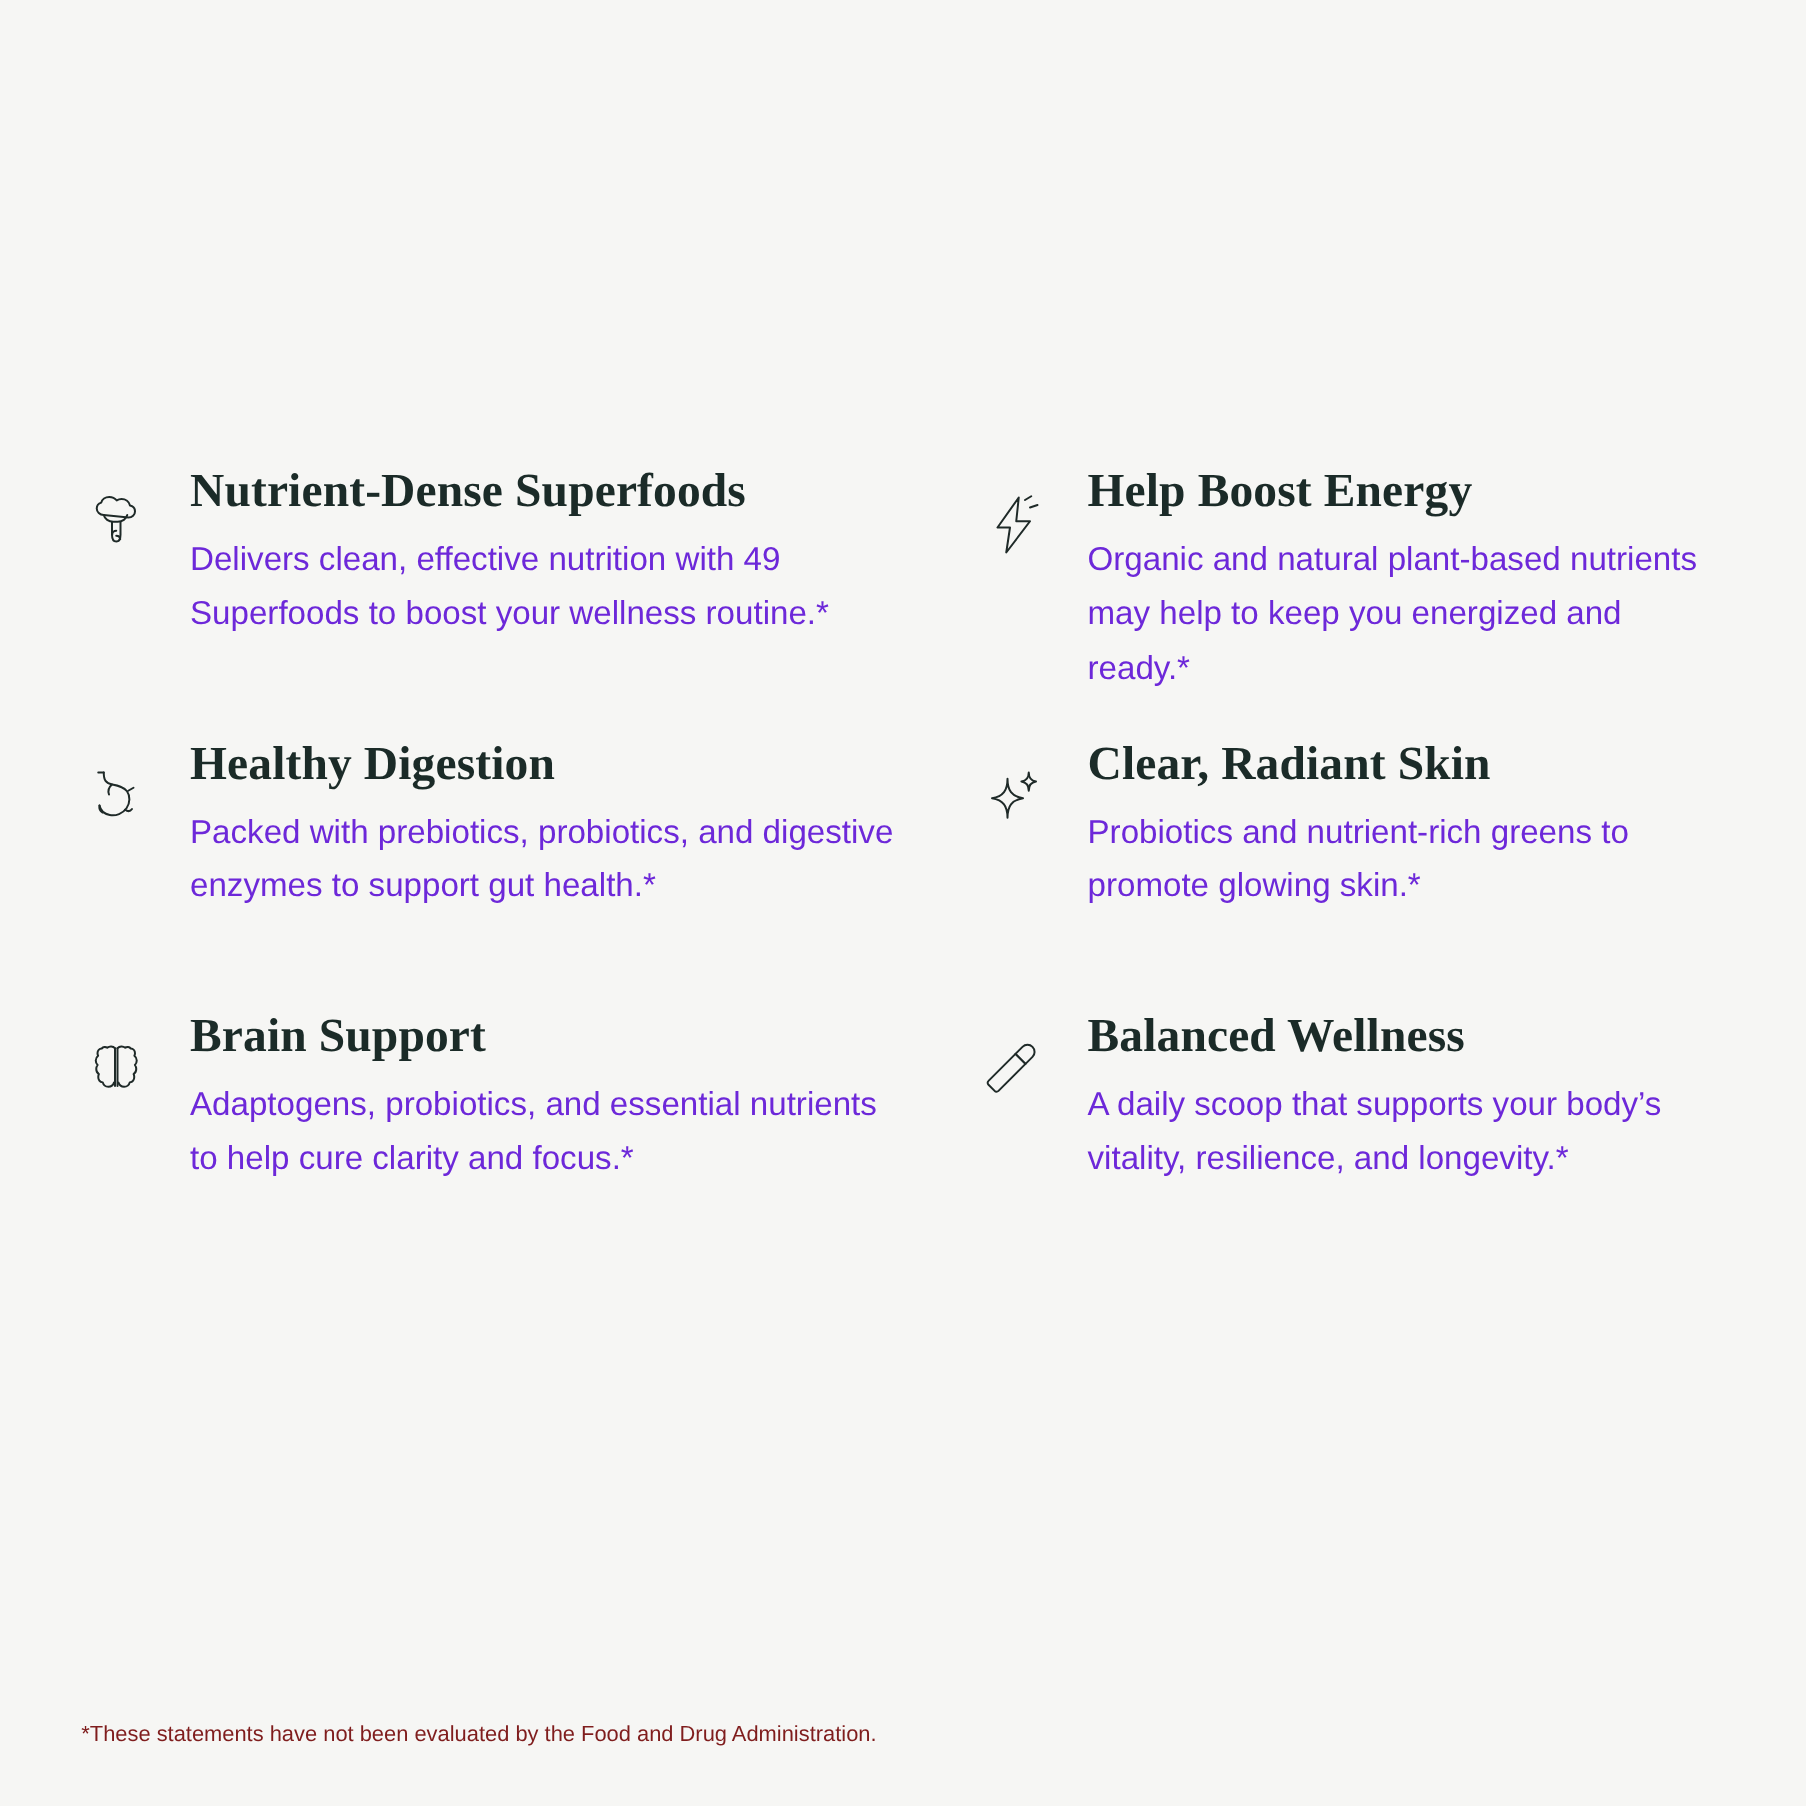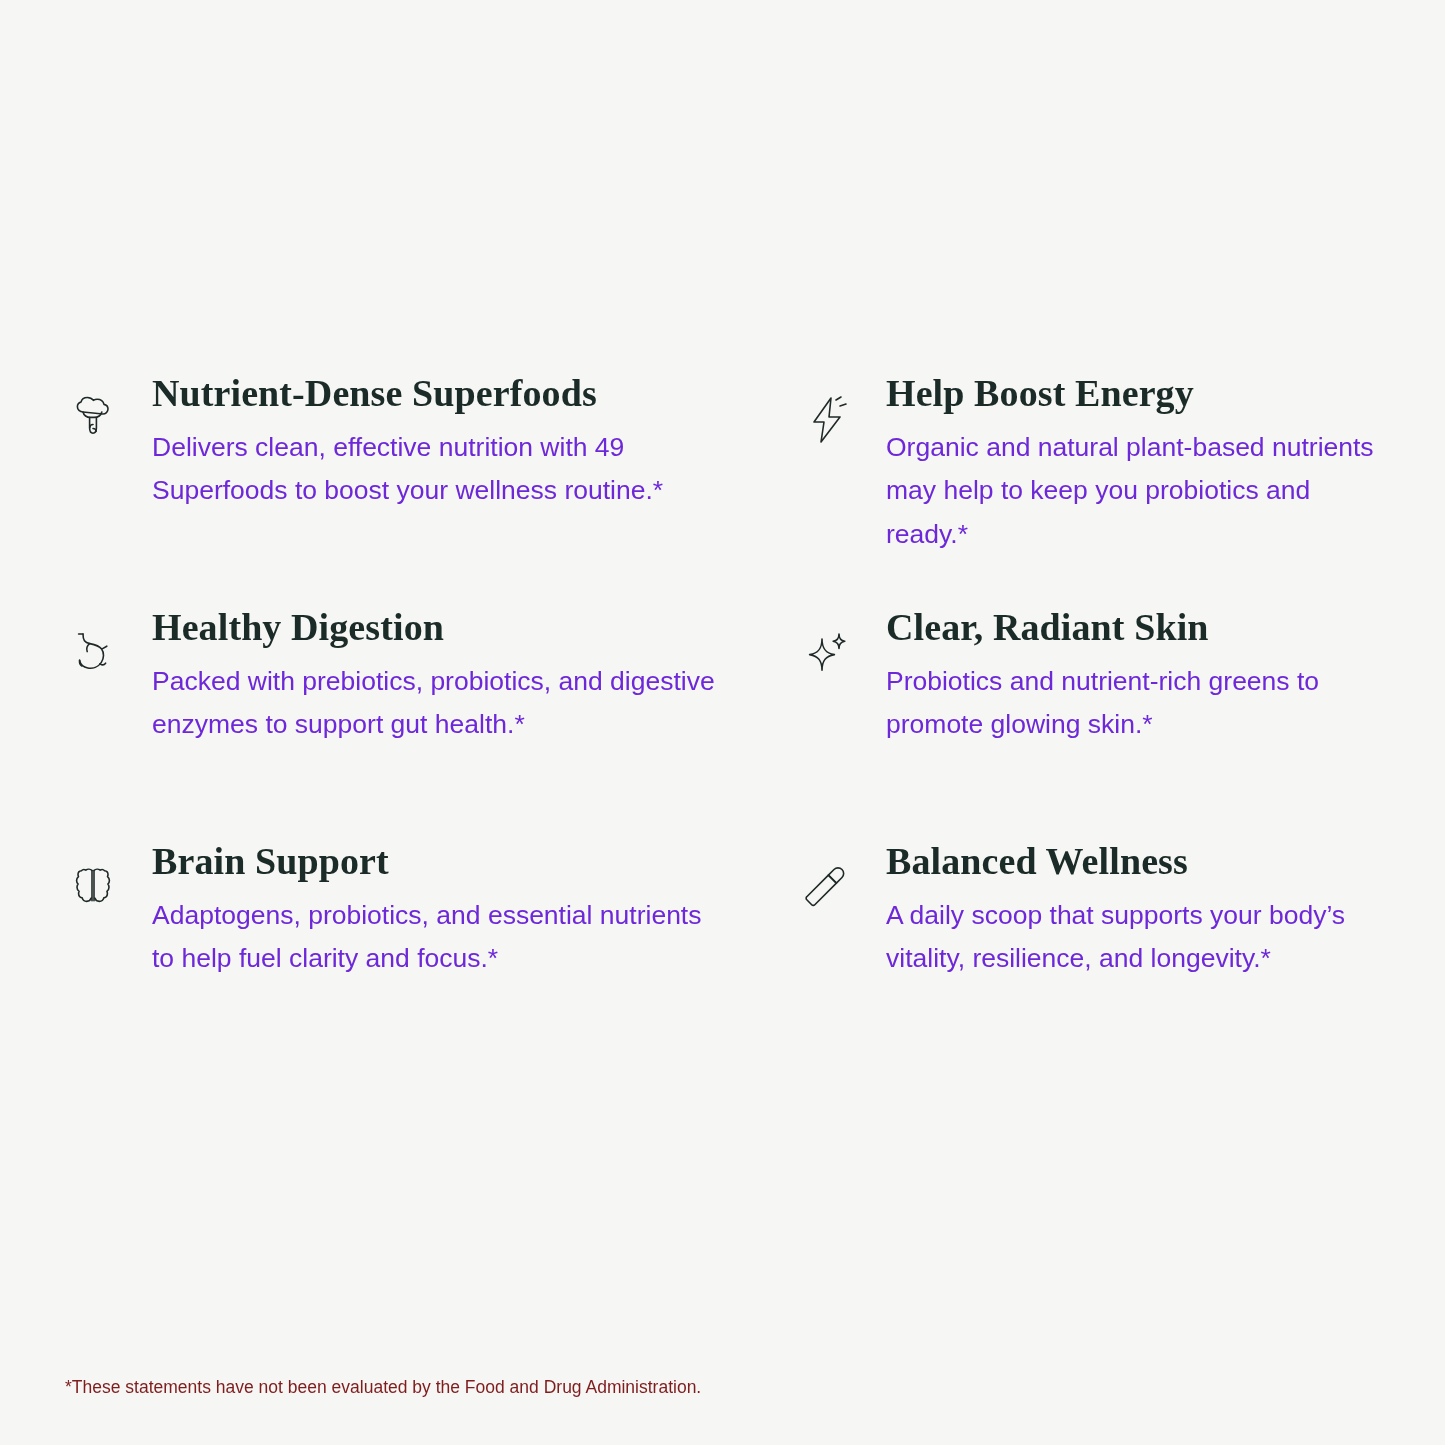--- a/index.html
+++ b/index.html
@@ -20,21 +20,20 @@
   .benefits-grid {
     position: absolute;
     left: 62px;
     top: 372px;
     width: 1340px;
     display: grid;
     grid-template-columns: 696px 644px;
     grid-template-rows: auto auto auto;
     column-gap: 0px;
     row-gap: 0px;
-    gap: 16px;
   }
 
   .benefit {
     display: flex;
     align-items: flex-start;
     padding-right: 30px;
     height: 218px;
   }
 
   .benefit.right {
@@ -113,21 +112,21 @@
   <div class="benefit right">
     <span class="icon-wrap">
       <svg width="46" height="52" viewBox="0 0 46 52" fill="none" stroke="#1f2a28" stroke-width="1.6" stroke-linecap="round" stroke-linejoin="round">
         <path d="M27 4 10 28h10L17 48 36 23H25z"></path>
         <path d="M32 6l5-3"></path>
         <path d="M36 12l6-2"></path>
       </svg>
     </span>
     <div class="benefit-text">
       <h3 class="benefit-title">Help Boost Energy</h3>
-      <p class="benefit-desc">Organic and natural plant-based nutrients may help to keep you probiotics and ready.*</p>
+      <p class="benefit-desc">Organic and natural plant-based nutrients may help to keep you energized and ready.*</p>
     </div>
   </div>
 
   <div class="benefit">
     <span class="icon-wrap">
       <svg width="48" height="52" viewBox="0 0 48 52" fill="none" stroke="#1f2a28" stroke-width="1.6" stroke-linecap="round" stroke-linejoin="round">
         <path d="M14 6c0 6.2 1.6 8.6 6.8 9.6 4.6.9 9.2 1.8 11.8 5.4 2.6 3.6 2.6 9.4-.4 13.6-3 4.2-8.4 6.4-13.4 5.4-4.2-.8-7.4-3.8-8.2-7.6"></path>
         <path d="M10.6 32.4c-.4 2.3.5 4.5 2.3 5.6"></path>
         <path d="M14 6h-4.4"></path>
         <path d="M33.6 20.6l4.2-2.4"></path>
@@ -158,21 +157,21 @@
     <span class="icon-wrap">
       <svg width="48" height="52" viewBox="0 0 48 52" fill="none" stroke="#1f2a28" stroke-width="1.6" stroke-linecap="round" stroke-linejoin="round">
         <path d="M23 8.5c-1.6-1.6-4.4-1.8-6.2-.3-1.3-.9-3.3-.7-4.4.6-1.9.2-3.4 1.8-3.4 3.8 0 .7.2 1.4.5 2-1.2.9-1.9 2.3-1.9 3.8 0 1.4.6 2.7 1.5 3.6-.7.9-1.1 2-1.1 3.2 0 1.7.8 3.2 2.1 4.1-.3.7-.5 1.4-.5 2.2 0 2.2 1.5 4 3.6 4.4.5 2 2.3 3.5 4.5 3.5 2.1 0 3.9-1.4 4.5-3.3"></path>
         <path d="M23 8.5v30.3"></path>
         <path d="M25 8.5c1.6-1.6 4.4-1.8 6.2-.3 1.3-.9 3.3-.7 4.4.6 1.9.2 3.4 1.8 3.4 3.8 0 .7-.2 1.4-.5 2 1.2.9 1.9 2.3 1.9 3.8 0 1.4-.6 2.7-1.5 3.6.7.9 1.1 2 1.1 3.2 0 1.7-.8 3.2-2.1 4.1.3.7.5 1.4.5 2.2 0 2.2-1.5 4-3.6 4.4-.5 2-2.3 3.5-4.5 3.5-2.1 0-3.9-1.4-4.5-3.3"></path>
         <path d="M25 8.5v30.3"></path>
       </svg>
     </span>
     <div class="benefit-text">
       <h3 class="benefit-title">Brain Support</h3>
-      <p class="benefit-desc">Adaptogens, probiotics, and essential nutrients to help fuel clarity and focus.*</p>
+      <p class="benefit-desc">Adaptogens, probiotics, and essential nutrients to help cure clarity and focus.*</p>
     </div>
   </div>
 
   <div class="benefit right">
     <span class="icon-wrap">
       <svg width="52" height="52" viewBox="0 0 52 52" fill="none" stroke="#1f2a28" stroke-width="1.6" stroke-linecap="round" stroke-linejoin="round">
         <path d="M41 7.5c2.2 2.2 2.2 5.8 0 8l-5.6 5.6-8-8L33 7.5c2.2-2.2 5.8-2.2 8 0z"></path>
         <path d="M27.4 13.1l8 8L13.8 42.7c-.9.9-2.3.9-3.1 0l-4.9-4.9c-.9-.9-.9-2.3 0-3.1z"></path>
       </svg>
     </span>

